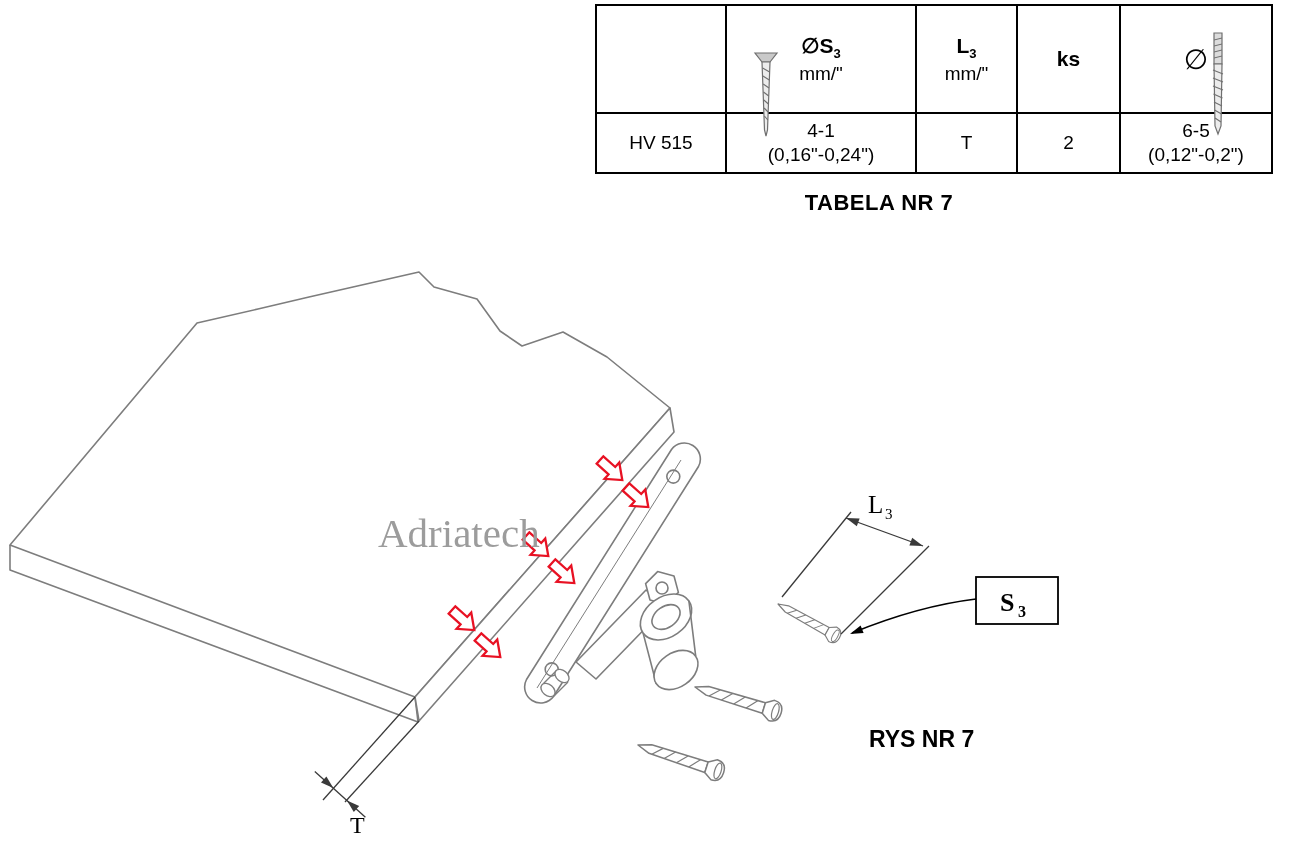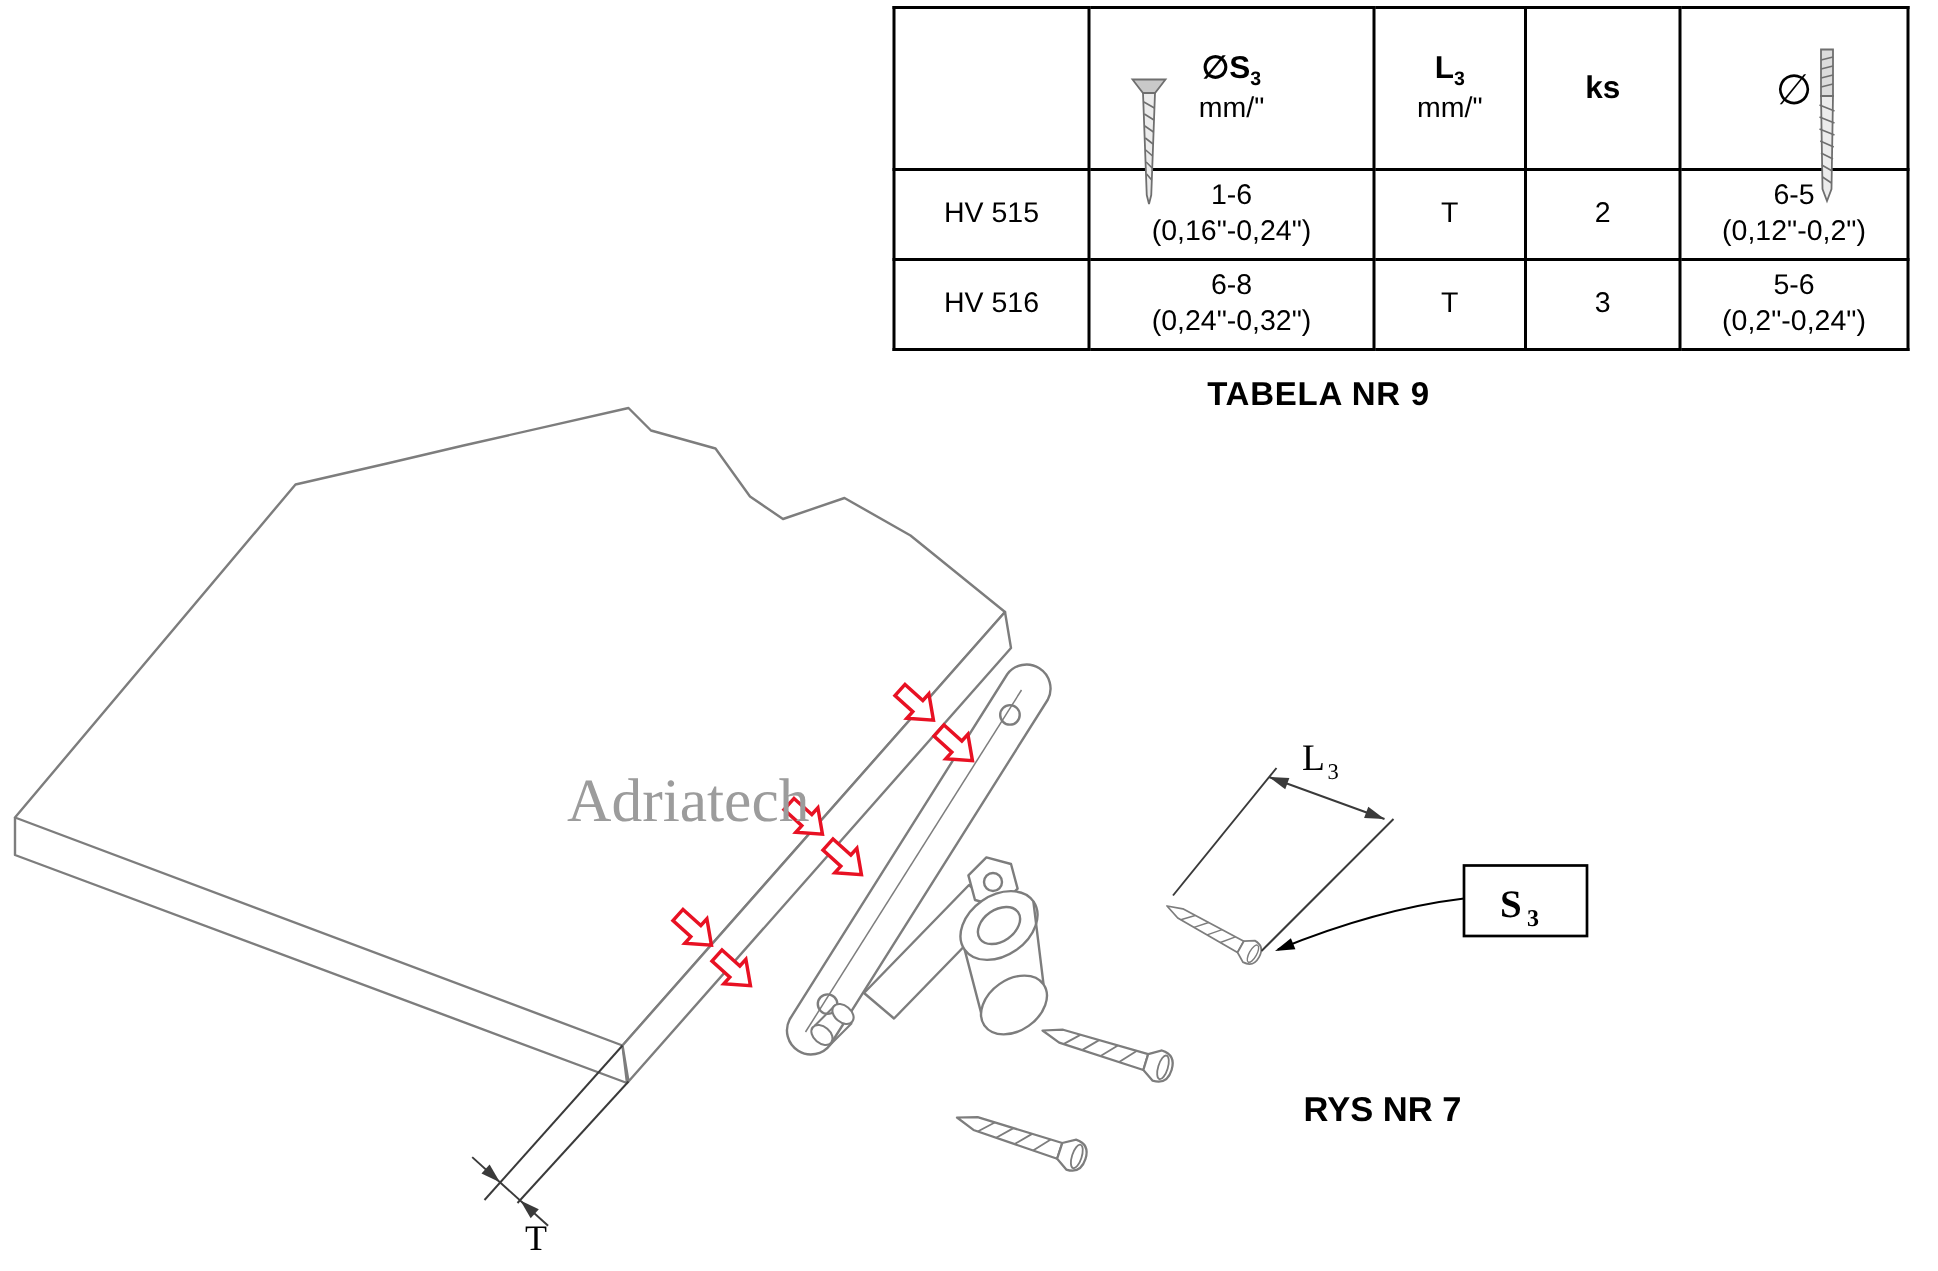--- a/index.html
+++ b/index.html
@@ -138,57 +138,44 @@
           <div><span class="bsym">L</span><sub class="ssub">3</sub></div>
           <div class="hline2">mm/"</div>
         </td>
         <td><span class="bsym">ks</span></td>
         <td class="hdr-d"><span class="dsym">∅</span></td>
       </tr>
 
       <tr class="drow">
         <td class="model">HV 515</td>
         <td>
-          <div>1-6</div>
+          <div>4-1</div>
           <div>(0,16"-0,24")</div>
         </td>
         <td class="model">T</td>
         <td>2</td>
         <td>
           <div>6-5</div>
           <div>(0,12"-0,2")</div>
         </td>
       </tr>
 
-      <tr class="drow">
-        <td class="model">HV 516</td>
-        <td>
-          <div>6-8</div>
-          <div>(0,24"-0,32")</div>
-        </td>
-        <td class="model">T</td>
-        <td>3</td>
-        <td>
-          <div>5-6</div>
-          <div>(0,2"-0,24")</div>
-        </td>
-      </tr>
     </tbody>
   </table>
 
   <div class="icon icon-screw">
     <svg width="26" height="90" viewBox="0 0 26 90">
       <path d="M2,3 L24,3 L17,12 L9,12 Z" fill="#c9c9c9" stroke="#6f6f6f" stroke-width="1.2"></path>
       <path d="M9,12 L11.5,80 L13,86 L14.5,80 L17,12 Z" fill="#ececec" stroke="#6f6f6f" stroke-width="1.2"></path>
       <path d="M9.6,18 L16.6,22 M9.9,26 L16.3,30 M10.2,34 L16,38 M10.5,42 L15.7,46 M10.8,50 L15.4,54 M11.1,58 L15.1,62 M11.4,66 L14.8,70" stroke="#6f6f6f" stroke-width="1.1" fill="none"></path>
     </svg>
   </div>
   <div class="icon icon-bolt">
     <svg width="26" height="112" viewBox="0 0 26 112">
       <path d="M9,3 L17,3 L17,34 L9,34 Z" fill="#dcdcdc" stroke="#6f6f6f" stroke-width="1.2"></path>
       <path d="M9,10 L17,8 M9,16 L17,14 M9,22 L17,20 M9,28 L17,26" stroke="#6f6f6f" stroke-width="1" fill="none"></path>
       <path d="M9,34 L17,34 L16,96 L13,104 L10,96 Z" fill="#ececec" stroke="#6f6f6f" stroke-width="1.2"></path>
       <path d="M8,40 L18,44 M8,48 L18,52 M8,56 L18,60 M8.5,64 L17.5,68 M9,72 L17,76 M9.5,80 L16.5,84 M10,88 L16,92" stroke="#6f6f6f" stroke-width="1.1" fill="none"></path>
     </svg>
   </div>
 
-  <div class="caption">TABELA NR 9</div>
+  <div class="caption">TABELA NR 7</div>
 </div>
 
 </body></html>

